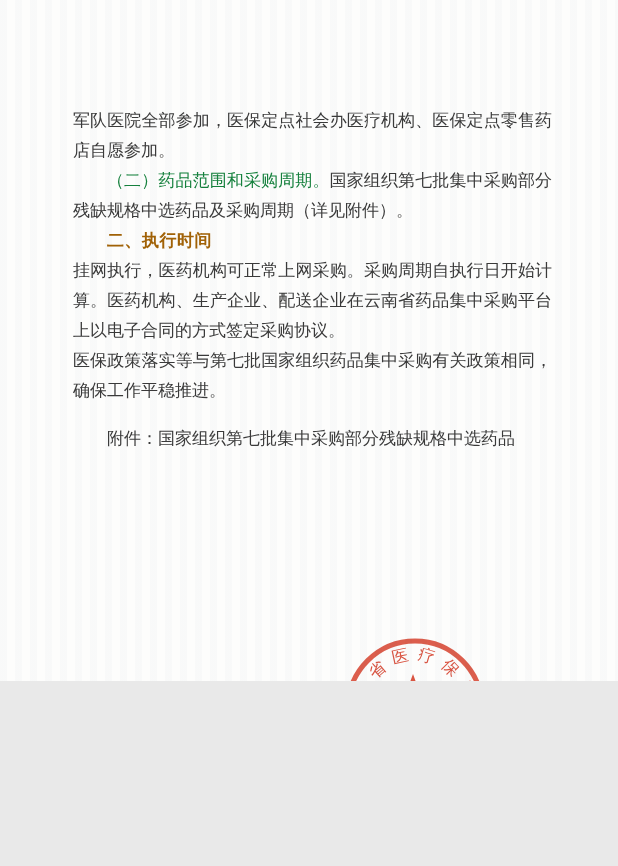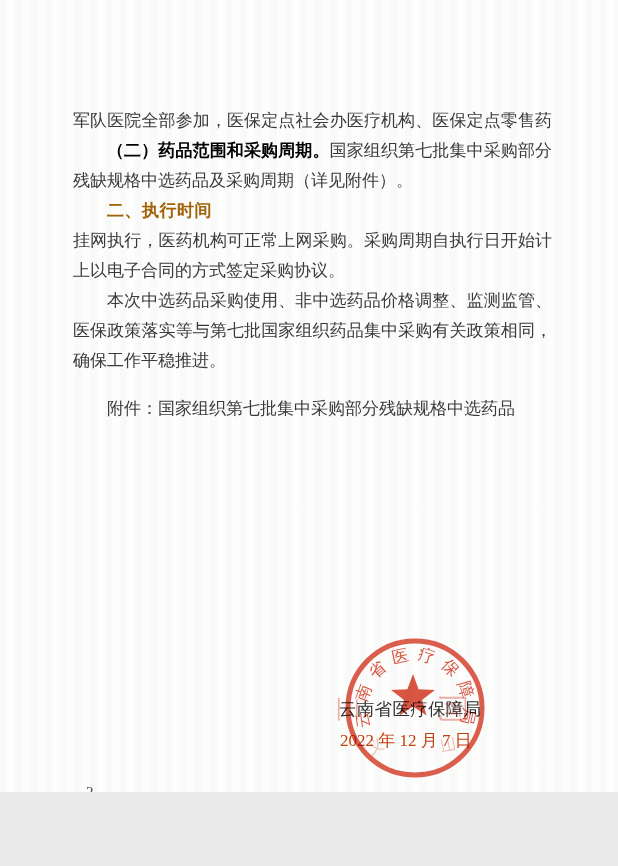--- a/index.html
+++ b/index.html
@@ -1,36 +1,36 @@
 <!DOCTYPE html>
 <html><head>
 <meta charset="utf-8">
 <style>
   html,body { margin:0; padding:0; background:#e9e9e9; }
   .page {
-    position:relative; width:618px; height:792px; margin:0 auto;
+    position:relative; width:618px; height:681px; margin:0 auto;
     background:#fdfdfc; overflow:hidden;
     font-family:"Liberation Serif","DejaVu Serif",serif;
   }
   .page::before { 
     content:""; position:absolute; inset:0; pointer-events:none;
     background:repeating-linear-gradient(90deg, rgba(210,216,224,0.10) 0 7px, rgba(255,255,255,0) 7px 15px);
   }
   .text-col {
     position:absolute; left:73px; top:106px; width:479px;
     font-size:17px; line-height:30px; color:#3a3a3a;
   }
   .ln { height:30px; box-sizing:border-box; }
   .jl { text-align:justify; text-align-last:justify; }
   .ind { padding-left:34px; }
   .hd {
     font-family:"Liberation Sans","DejaVu Sans",sans-serif;
     font-weight:bold; color:#a16207; letter-spacing:0.5px;
   }
-  .bold-lead { font-weight:bold; color:#000000; }
+  .bold-lead { font-weight:normal; color:#15803d; }
   .attach { margin-top:18px; }
   .sig-agency {
     position:absolute; left:339px; top:697px;
     font-size:17.5px; color:#2e2e2e; letter-spacing:0.3px;
   }
   .sig-date {
     position:absolute; left:340px; top:729px;
     font-size:17px; color:#c2410c;
   }
   .page-num {
@@ -46,26 +46,27 @@
     font-size:16.5px; letter-spacing:7.5px;
   }
 </style>
 </head>
 <body>
 
 <div class="page">
 
   <div class="text-col">
     <div class="ln jl">军队医院全部参加，医保定点社会办医疗机构、医保定点零售药</div>
+    <div class="ln">店自愿参加。</div>
     <div class="ln ind jl"><span class="bold-lead">（二）药品范围和采购周期。</span><span>国家组织第七批集中采购部分</span></div>
     <div class="ln">残缺规格中选药品及采购周期（详见附件）。</div>
     <div class="ln ind hd">二、执行时间</div>
     <div class="ln jl">挂网执行，医药机构可正常上网采购。采购周期自执行日开始计</div>
+    <div class="ln jl">算。医药机构、生产企业、配送企业在云南省药品集中采购平台</div>
     <div class="ln">上以电子合同的方式签定采购协议。</div>
-    <div class="ln ind jl">本次中选药品采购使用、非中选药品价格调整、监测监管、</div>
     <div class="ln jl">医保政策落实等与第七批国家组织药品集中采购有关政策相同，</div>
     <div class="ln">确保工作平稳推进。</div>
     <div class="ln ind attach">附件：国家组织第七批集中采购部分残缺规格中选药品</div>
   </div>
 
   <div class="sig-agency">云南省医疗保障局</div>
   <div class="sig-date">2022 年 12 月 7 日</div>
 
   <svg class="seal-svg" width="184" height="184" viewBox="0 0 184 184">
 

